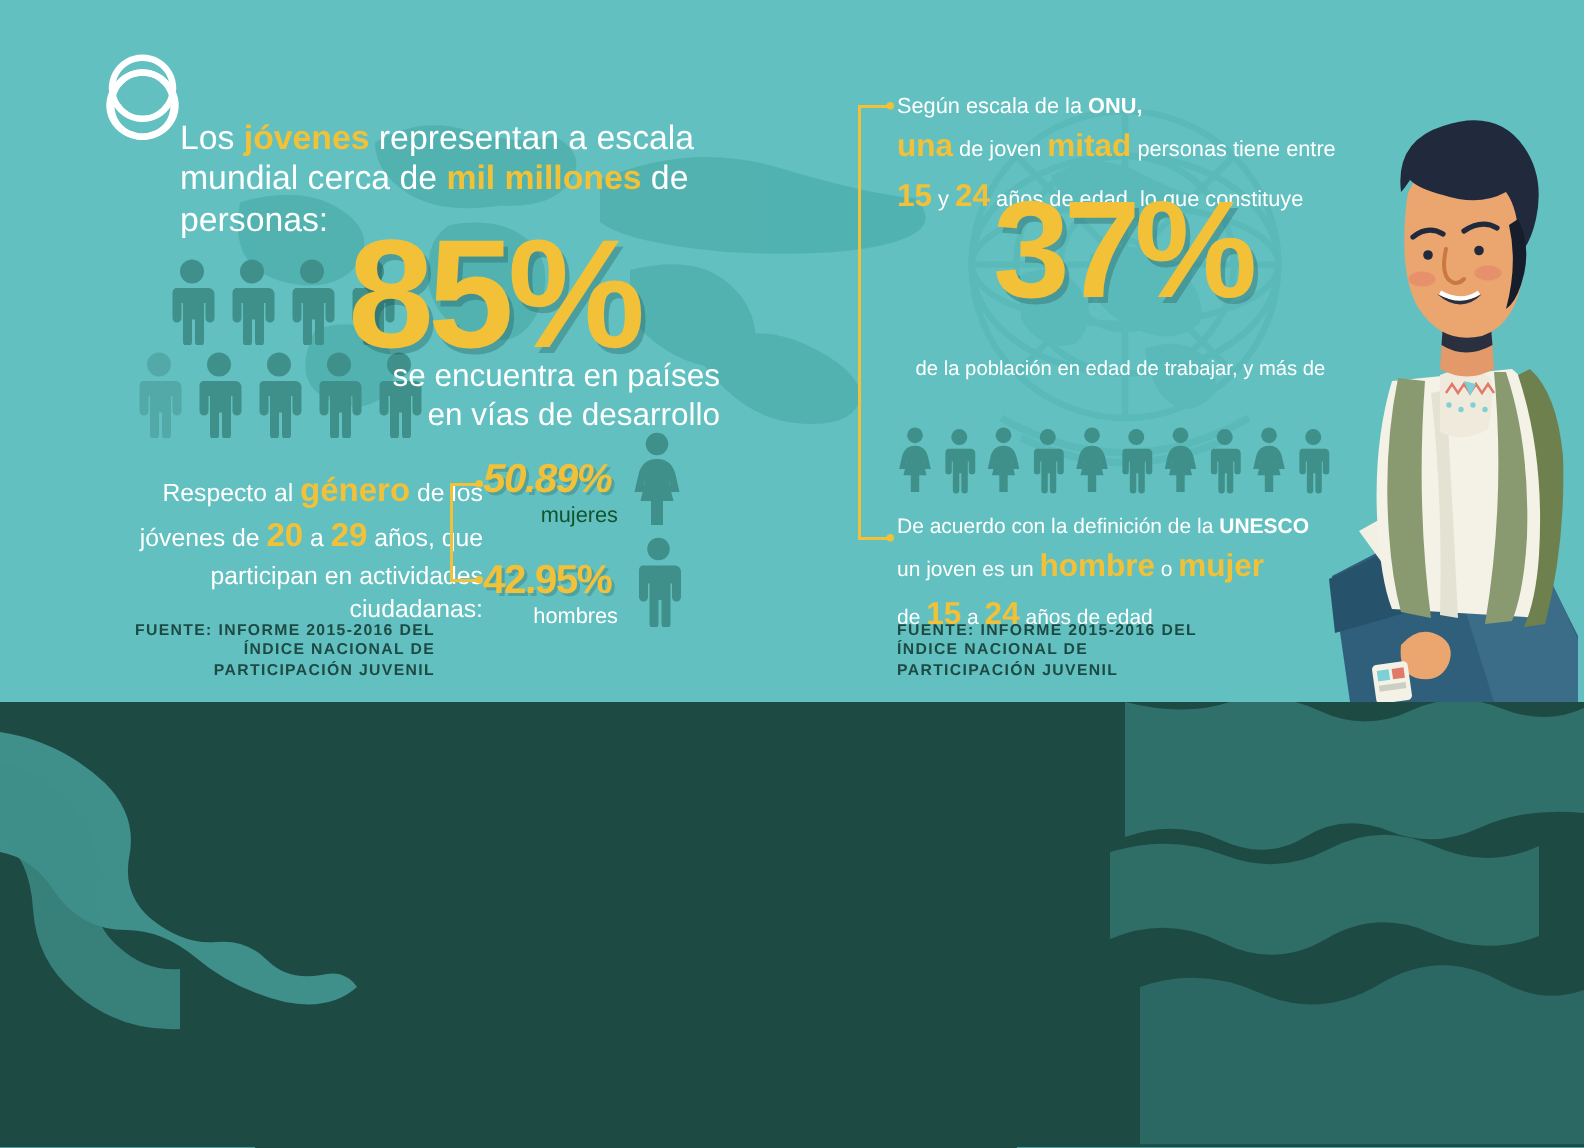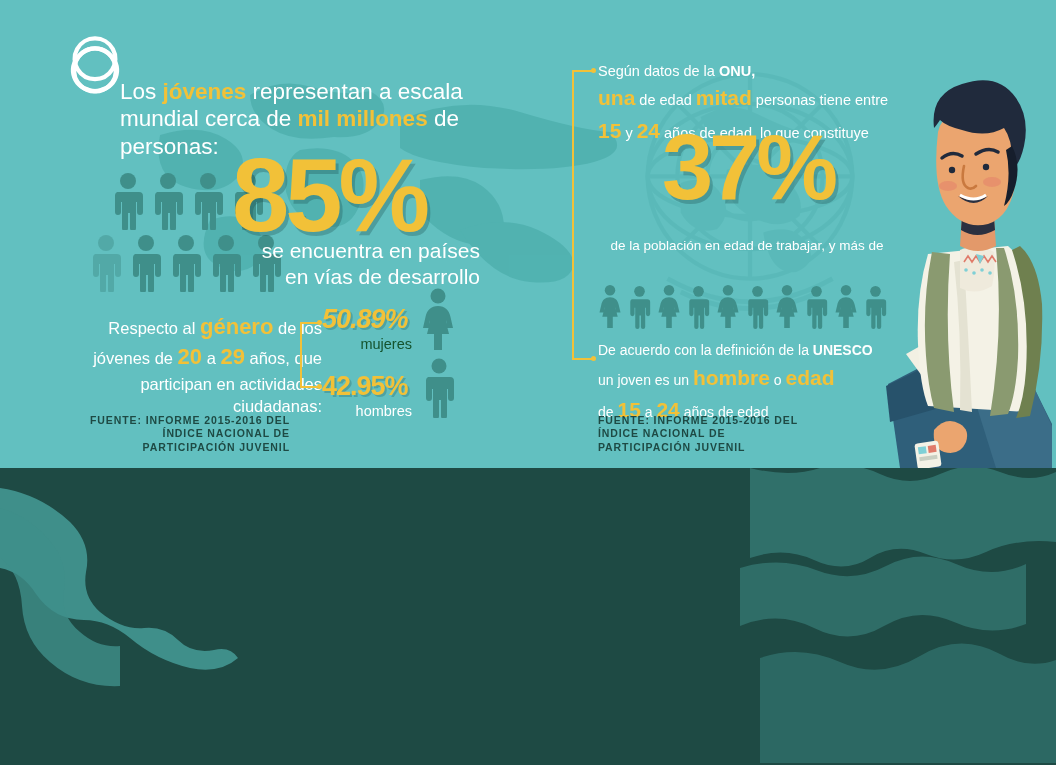--- a/index.html
+++ b/index.html
@@ -258,22 +258,22 @@
 
     <div class="elbow" style="left:572px;top:70px;width:26px;height:290px;">
       <div class="vline" style="height:290px;"></div>
       <div class="hline" style="left:0;top:0;width:20px;"></div>
       <div class="hline" style="left:0;top:288px;width:20px;"></div>
       <div class="dot" style="left:19px;top:-2px;"></div>
       <div class="dot" style="left:19px;top:286px;"></div>
     </div>
 
     <div class="tr-head">
-      <span>Según datos de la </span><b>ONU,</b><br>
-      <span class="hl big">una</span><span> de edad </span><span class="hl big">mitad</span><span> personas tiene entre </span><br>
+      <span>Según escala de la </span><b>ONU,</b><br>
+      <span class="hl big">una</span><span> de joven </span><span class="hl big">mitad</span><span> personas tiene entre </span><br>
       <span class="hl big">15</span><span> y </span><span class="hl big">24</span><span> años de edad, lo que constituye</span>
     </div>
 
     <div class="tr-37 bigpct">37%</div>
 
     <div class="tr-sub">
       <div>de la población en edad de trabajar, y más de</div>
     </div>
 
     <div class="tr-people">
@@ -334,21 +334,21 @@
       <svg width="27" height="46" viewBox="0 0 38 60">
           <g fill="#3f8f8a">
             <circle cx="19" cy="8" r="7.5"></circle>
             <path d="M8 19h22a4 4 0 0 1 4 4v17a3 3 0 0 1-6 0V31h-1v27a3 3 0 0 1-6 0V42h-2v16a3 3 0 0 1-6 0V31h-1v9a3 3 0 0 1-6 0V23a4 4 0 0 1 2-4z"></path>
           </g>
         </svg>
     </div>
 
     <div class="tr-unesco">
       <span>De acuerdo con la definición de la </span><b>UNESCO</b><br>
-      <span>un joven es un </span><span class="hl big">hombre</span><span> o </span><span class="hl big">edad</span><br>
+      <span>un joven es un </span><span class="hl big">hombre</span><span> o </span><span class="hl big">mujer</span><br>
       <span>de </span><span class="hl big">15</span><span> a </span><span class="hl big">24</span><span> años de edad</span>
     </div>
 
     <div class="src-right source">FUENTE: INFORME 2015-2016 DEL ÍNDICE NACIONAL DE PARTICIPACIÓN JUVENIL</div>
 
     <div class="person">
       <svg viewBox="0 0 180 414">
 
         <path d="M12 330 L70 300 L150 318 L176 370 L176 414 L24 414 Z" fill="#2f5f7a"></path>
         <path d="M90 318 L150 316 L176 372 L176 414 L120 414 Z" fill="#3b6d88"></path>

